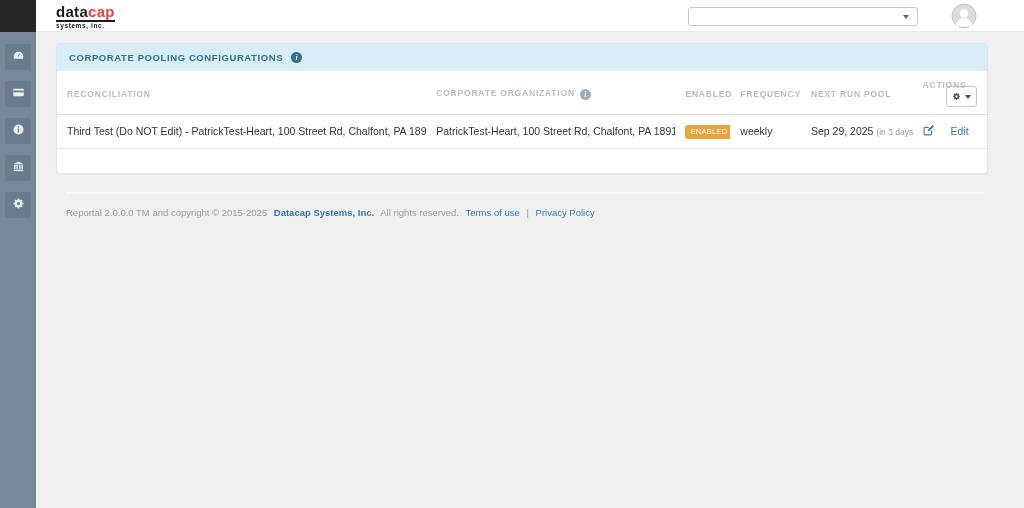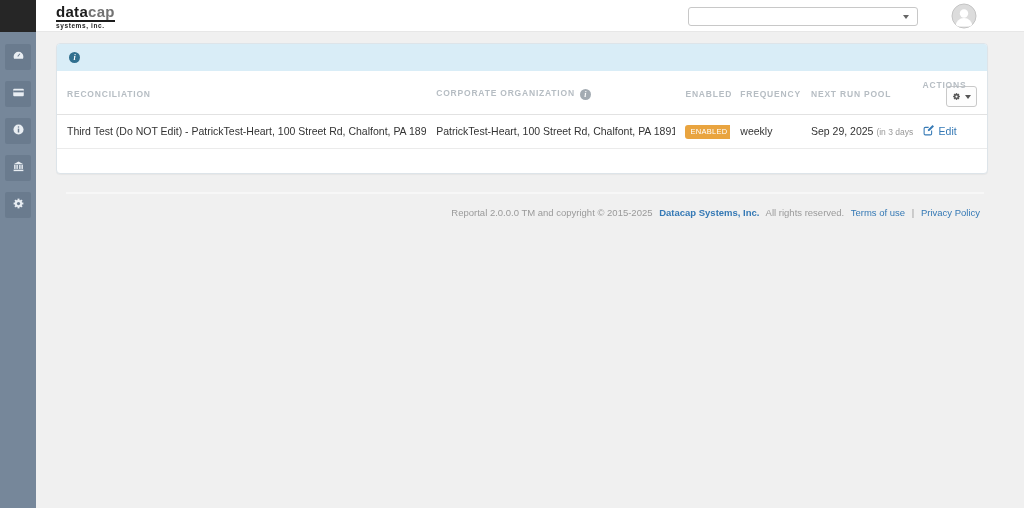--- a/index.html
+++ b/index.html
@@ -14,21 +14,21 @@
   .side-btn { width:26px; height:26px; border:none; background:#6a7b8e; border-radius:2px;
               display:flex; align-items:center; justify-content:center; cursor:pointer; color:#e9eef3; }
   .side-btn svg { width:13px; height:13px; }
 
   
   .topbar { position:absolute; left:36px; top:0; right:0; height:32px; background:#ffffff;
             border-bottom:1px solid #e7e7e7; }
   .logo { position:absolute; left:20px; top:4px; line-height:1; cursor:pointer; }
   .logo-word { font-weight:800; font-size:15px; letter-spacing:0.3px; color:#1c1c1c;
                border-bottom:2px solid #1c1c1c; padding-bottom:1px; display:inline-block; }
-  .logo-word .red { color:#737373; }
+  .logo-word .red { color:#ef4444; }
   .logo-sub { font-size:6.5px; font-weight:bold; letter-spacing:0.6px; color:#1c1c1c; margin-top:1px; }
   .account-select { position:absolute; right:106px; top:7px; width:230px; height:19px;
                     background:#fff; border:1px solid #c8c8c8; border-radius:3px; cursor:pointer; }
   .account-select .caret { position:absolute; right:8px; top:7px; width:0; height:0;
         border-left:3.5px solid transparent; border-right:3.5px solid transparent; border-top:4.5px solid #666; }
   .avatar { position:absolute; right:47px; top:3px; width:26px; height:26px; cursor:pointer; }
 
   
   .main { position:absolute; left:36px; top:32px; right:0; bottom:0; background:#f0f0f0; }
   .tabs { padding:10px 0 0 10px; }
@@ -55,26 +55,26 @@
   .gear-btn { float:right; margin-top:-4px; display:inline-flex; align-items:center; gap:4px;
               border:1px solid #c9c9c9; background:#fdfdfd; border-radius:3px; padding:2px 5px;
               cursor:pointer; color:#555; }
   .gear-btn svg { width:9px; height:9px; }
   .gear-btn .caret { width:0; height:0; border-left:3px solid transparent;
                      border-right:3px solid transparent; border-top:4px solid #555; }
   .badge { display:inline-block; background:#e9a43f; color:#ffffff; font-size:7.5px;
            font-weight:normal; letter-spacing:0.3px; padding:2.5px 5px; border-radius:3px; }
   .run-note { font-size:8.5px; color:#999999; }
   .edit-link { color:#3579b5; text-decoration:none; display:inline-flex; align-items:center;
-               gap:4px; cursor:pointer; font-size:10.5px; }
+               gap:16px; cursor:pointer; font-size:10.5px; }
   .edit-link svg { width:12px; height:12px; }
   .panel-space { height:24px; border-radius:0 0 4px 4px; }
 
   
-  .footer { margin:0 40px 16px 30px;text-align:right; }
+  .footer { margin:0 40px 16px 30px; }
   .footer-divider { margin-top:18px; border:none; border-top:2px solid #f7f7f7; }
   .footer-text { padding-top:13px; font-size:9.5px; color:#9a9a9a; }
   .footer-text a { color:#3579b5; text-decoration:none; cursor:pointer; }
   .footer-text .company { font-weight:bold; }
   .footer-text span, .footer-text a { margin-right:4px; }
 </style>
 </head>
 <body>
 
 <div class="app">
@@ -158,20 +158,21 @@
         </svg>
       </span>
     </div>
   </header>
 
   <main class="main">
 
 
     <section class="panel">
       <div class="panel-heading">
+        <span>CORPORATE POOLING CONFIGURATIONS</span>
         <span class="info-icon">i</span>
       </div>
 
       <table>
         <colgroup>
           <col style="width:39.7%">
             <col style="width:26.8%">
             <col style="width:5.9%">
           <col style="width:7.6%">
             <col style="width:12%">

